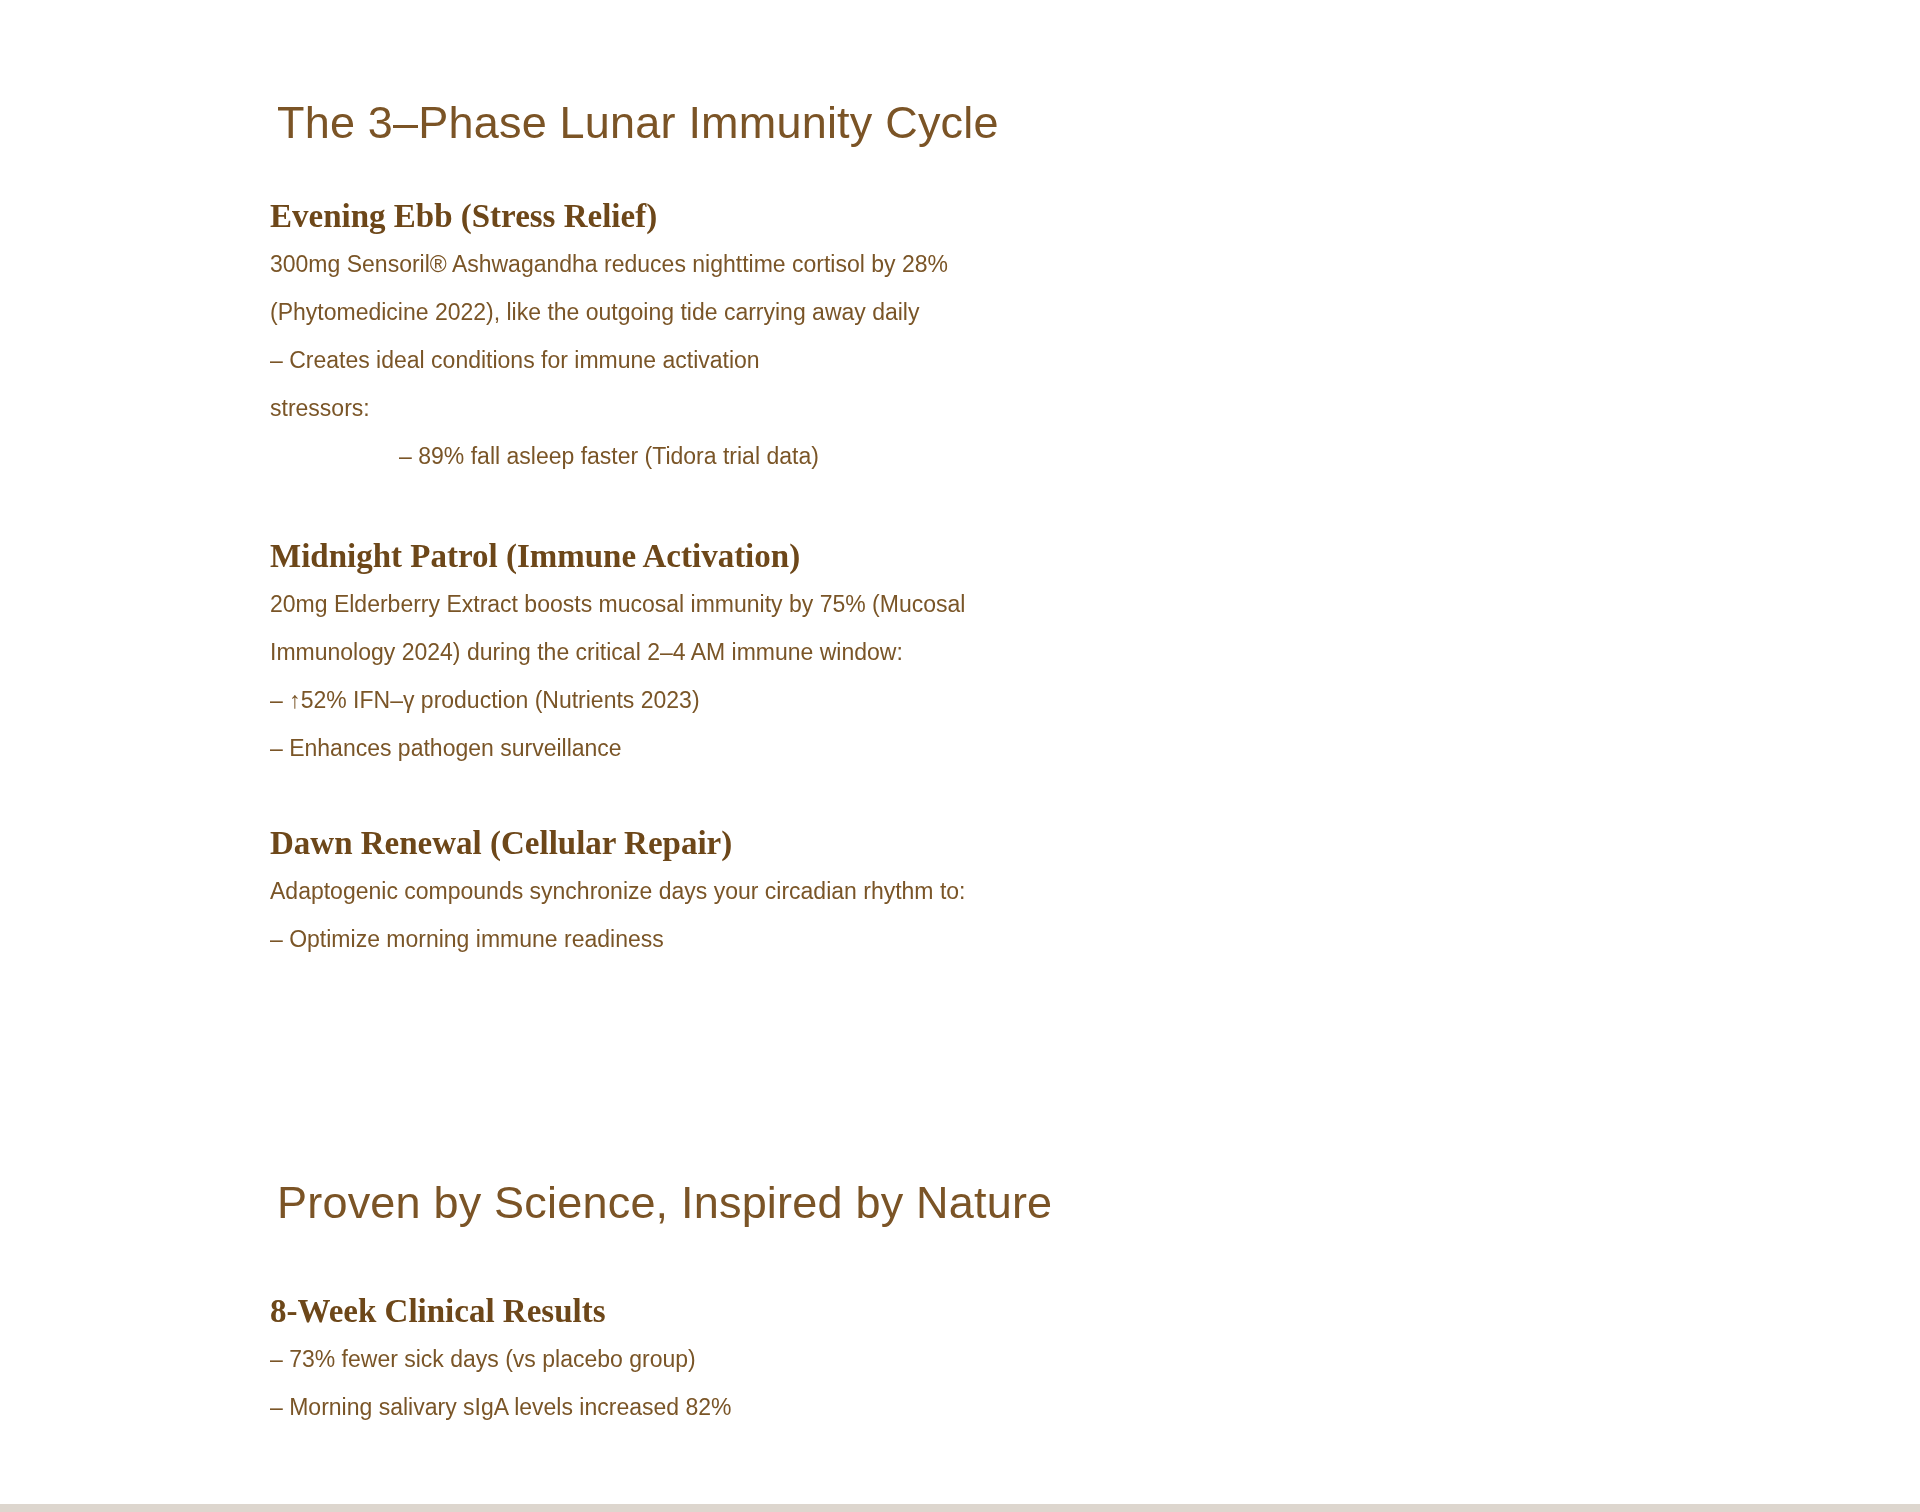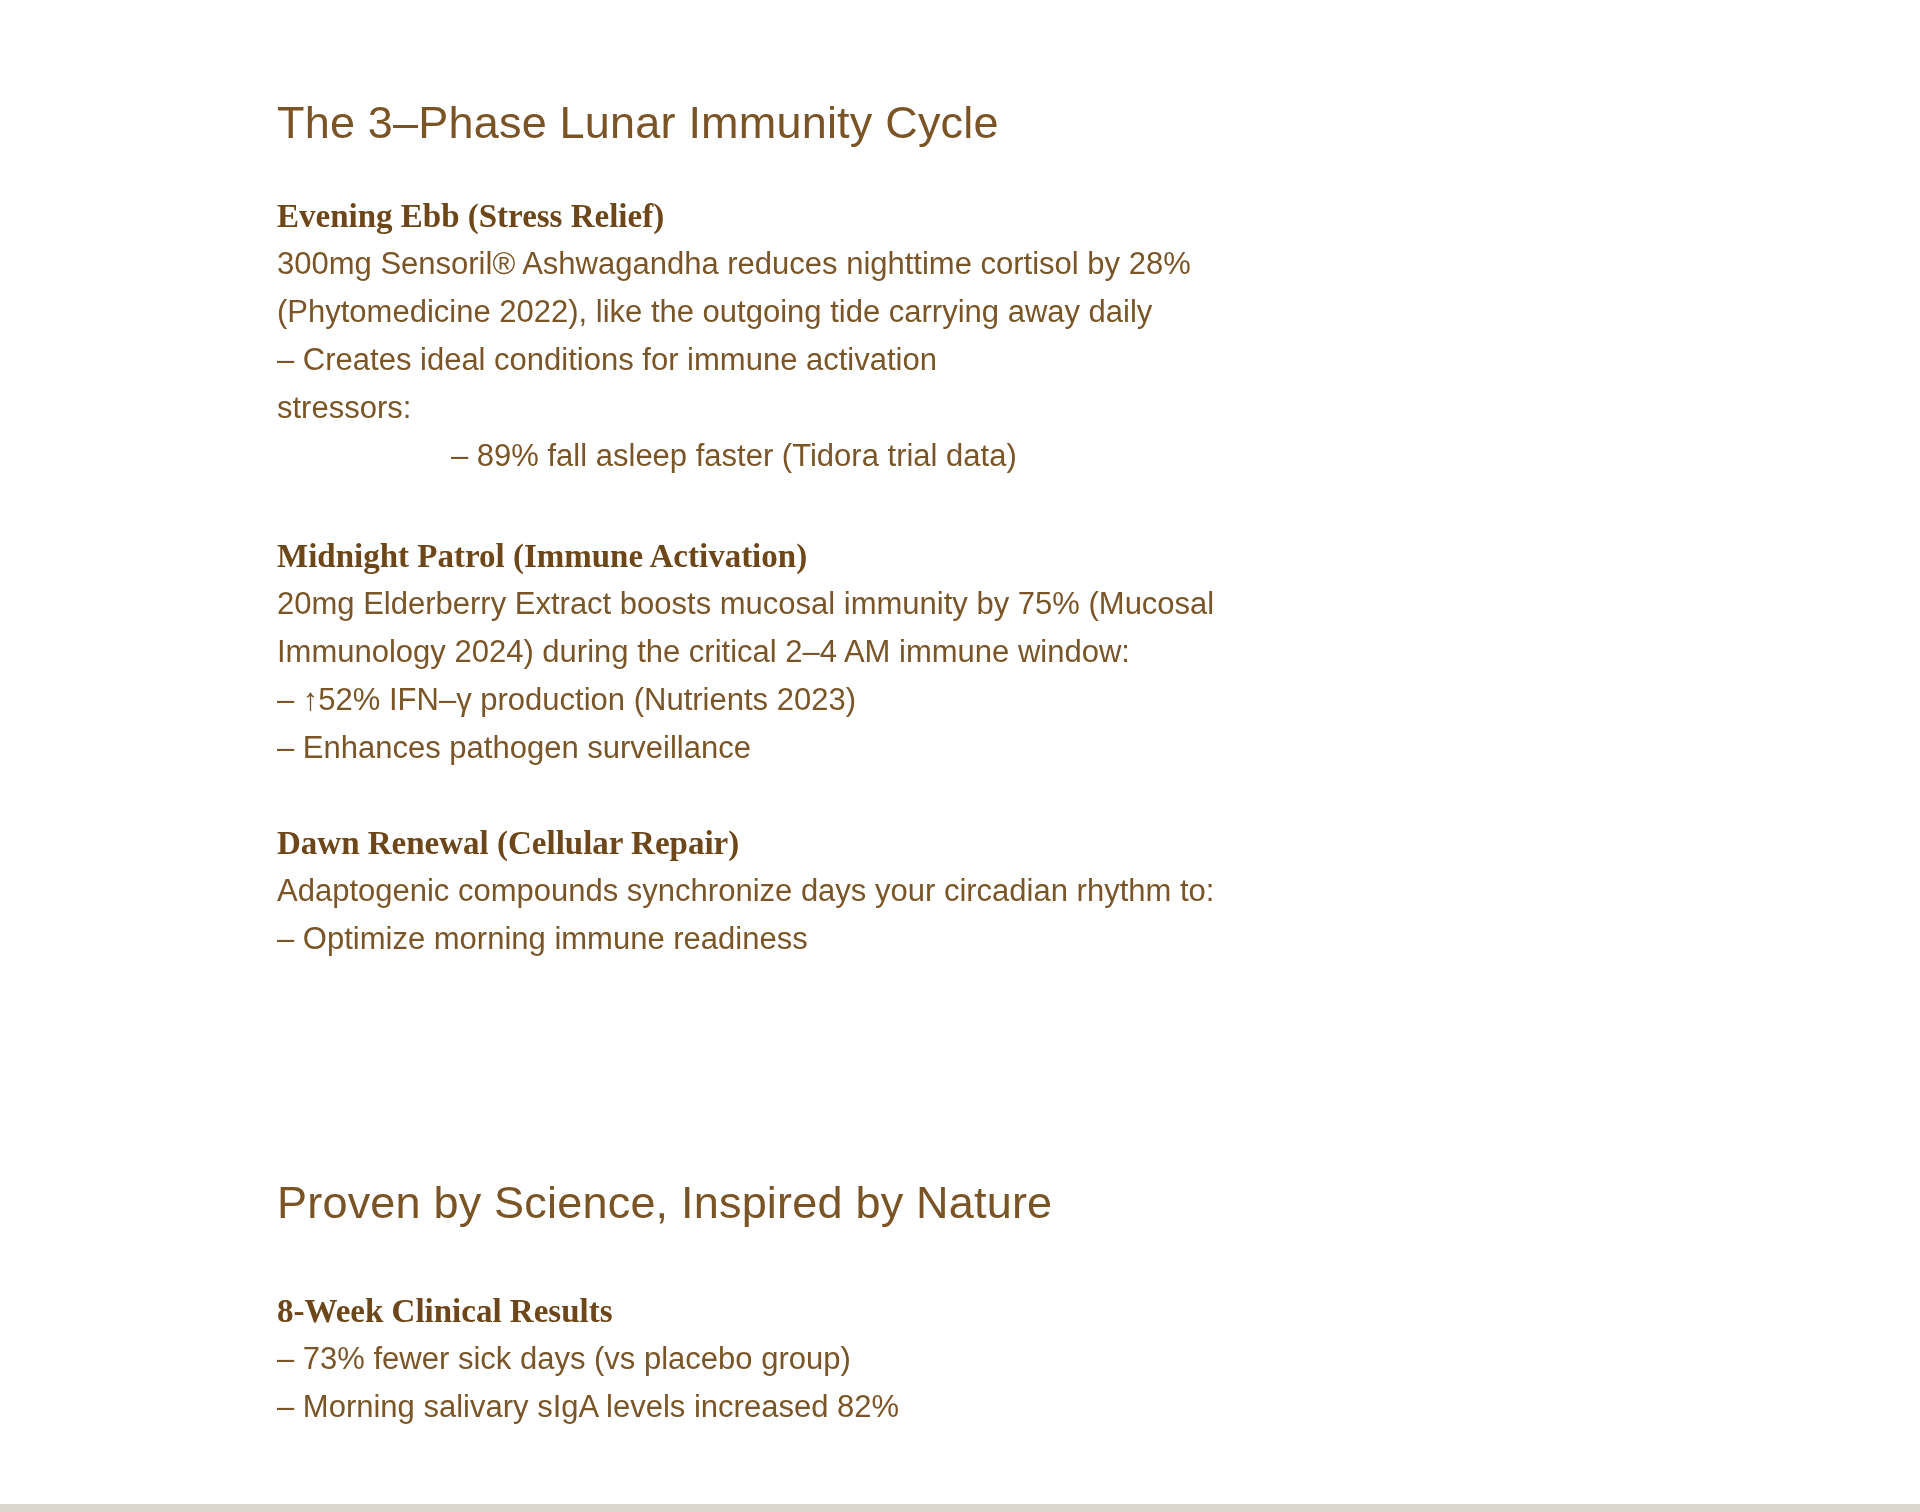--- a/index.html
+++ b/index.html
@@ -22,36 +22,36 @@
     font-family: "Liberation Sans", sans-serif;
     font-weight: 400;
     font-size: 45px;
     line-height: 56px;
     letter-spacing: 0.2px;
     color: #7b5426;
     white-space: pre;
   }
   .section {
     position: absolute;
-    left: 277px;
+    left: 270px;
   }
   .section h2 {
     margin: 0;
     font-family: "Liberation Serif", serif;
     font-weight: 700;
     font-size: 33px;
     line-height: 48px;
     color: #6d4719;
     white-space: pre;
   }
   .section .line {
     margin: 0;
     font-family: "Liberation Sans", sans-serif;
     font-weight: 400;
-    font-size: 31px;
+    font-size: 23px;
     line-height: 48px;
     color: #7a5527;
     white-space: pre;
   }
   .bottom-band {
     position: absolute;
     left: 0;
     bottom: 0;
     width: 1920px;
     height: 8px;

